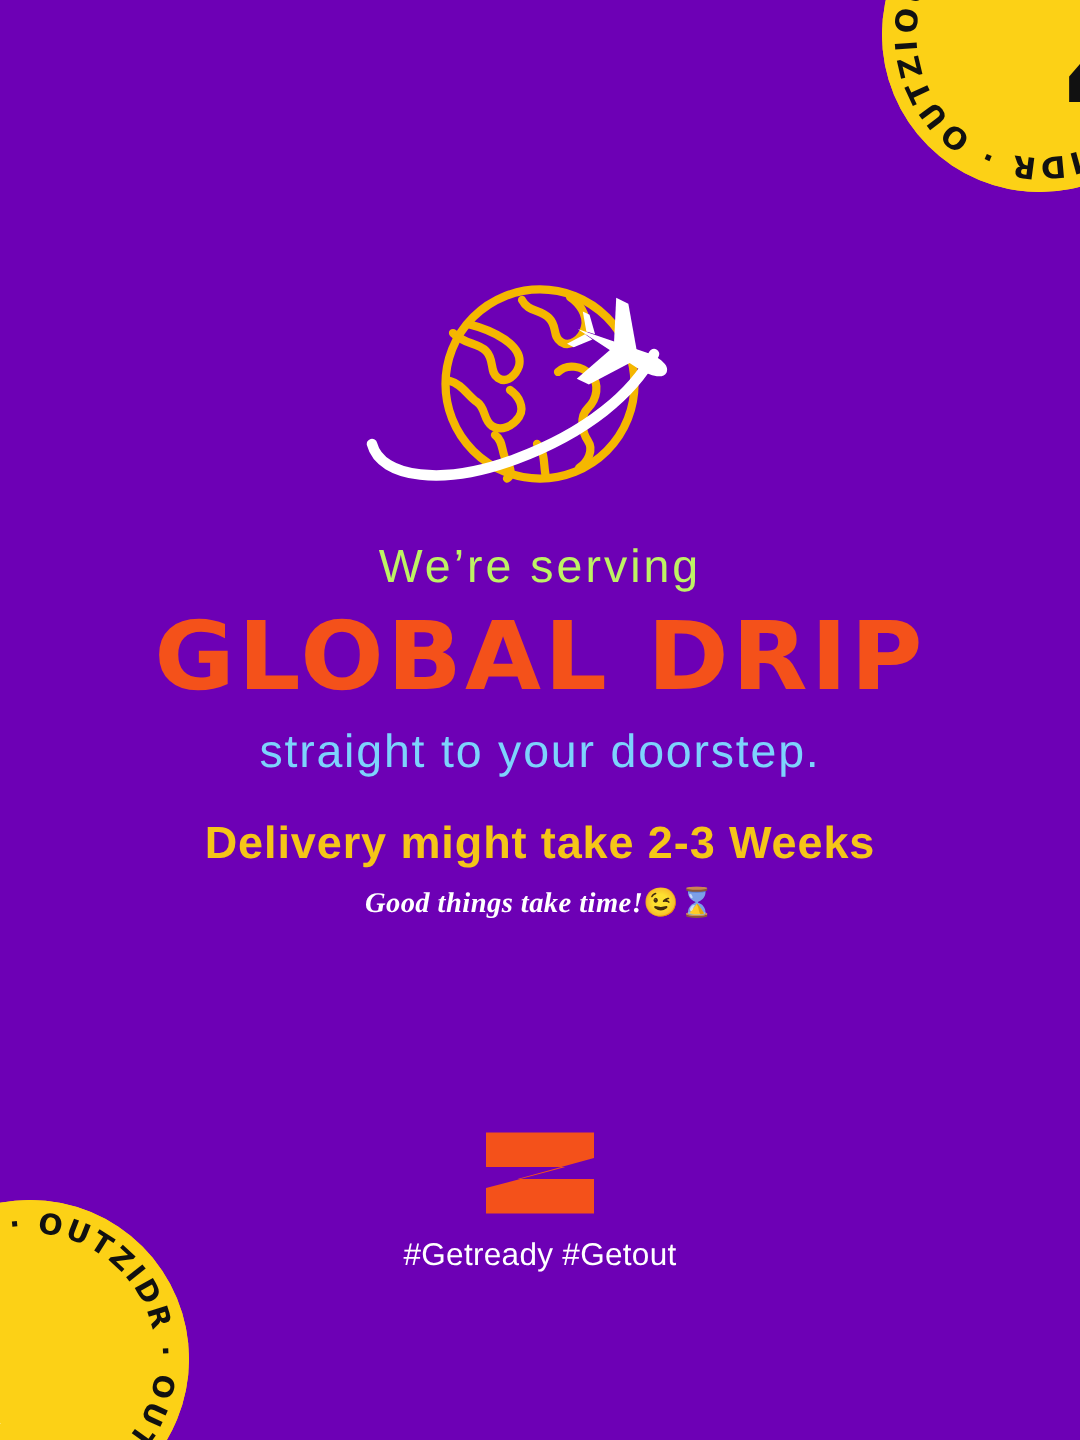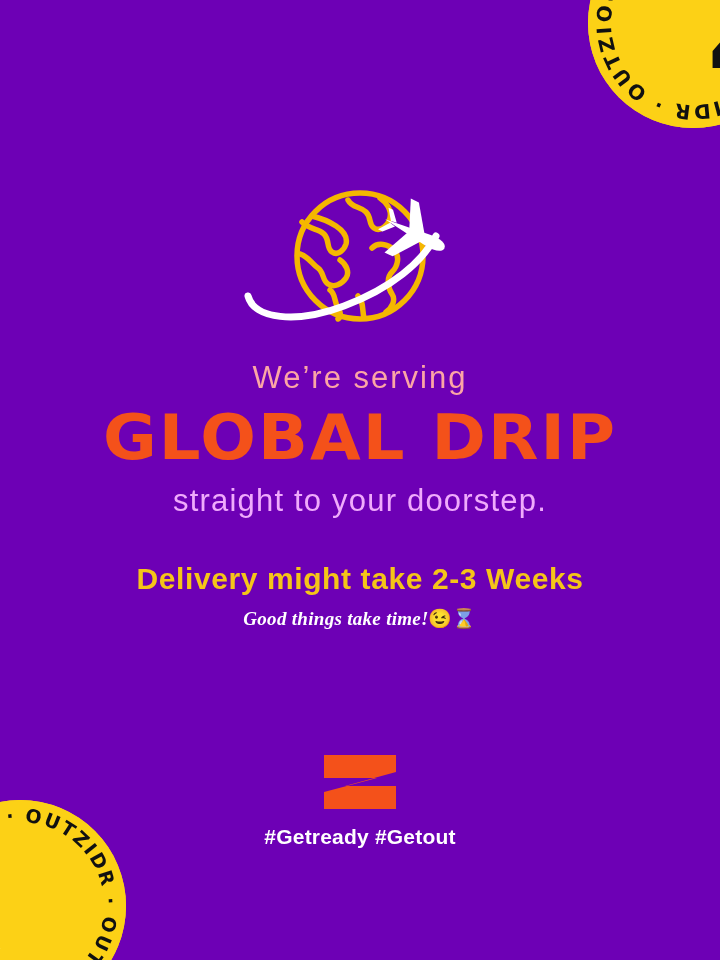--- a/index.html
+++ b/index.html
@@ -57,50 +57,50 @@
   #headline-block {
     position: absolute;
     left: 0; right: 0;
     top: 362px;
     text-align: center;
   }
 
   .kicker {
     font-size: 31px;
     font-weight: 400;
-    color: #fca5a5;
+    color: #bef264;
     letter-spacing: 2.0px;
     line-height: 1.0;
   }
 
   .headline {
     margin-top: 13px;
     font-family: "DejaVu Sans", sans-serif;
     font-size: 63px;
     font-weight: 700;
     color: #F4511A;
     letter-spacing: 2px;
     line-height: 1.0;
     transform: scaleX(1.04);
   }
 
   .subhead {
     margin-top: 16px;
     font-size: 31px;
     font-weight: 400;
-    color: #f0abfc;
+    color: #7dd3fc;
     letter-spacing: 1.2px;
     line-height: 1.0;
   }
 
   
   #delivery-block {
     position: absolute;
     left: 0; right: 0;
-    top: 564px;
+    top: 548px;
     text-align: center;
   }
 
   .delivery-line {
     font-size: 30px;
     font-weight: 700;
     color: #F5C518;
     letter-spacing: 0.6px;
     line-height: 1.0;
   }
@@ -132,21 +132,21 @@
     width: 78px;
     height: 58px;
     margin: 0 auto;
     display: block;
   }
   #z-logo svg { display: block; width: 100%; height: 100%; }
 
   .hashtags {
     margin-top: 15px;
     font-size: 21px;
-    font-weight: 700;
+    font-weight: 400;
     color: #FFFFFF;
     letter-spacing: 0.2px;
     line-height: 1.0;
   }
 </style>
 </head>
 <body>
 
 <div id="poster">
 

